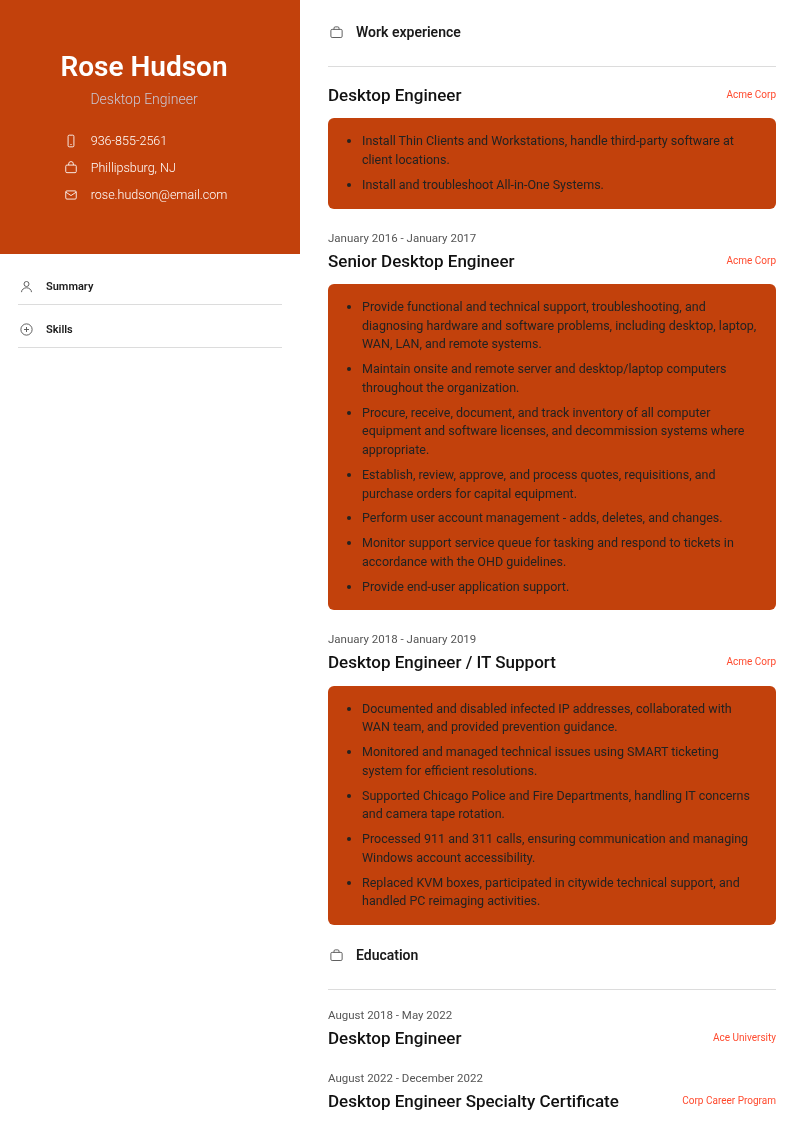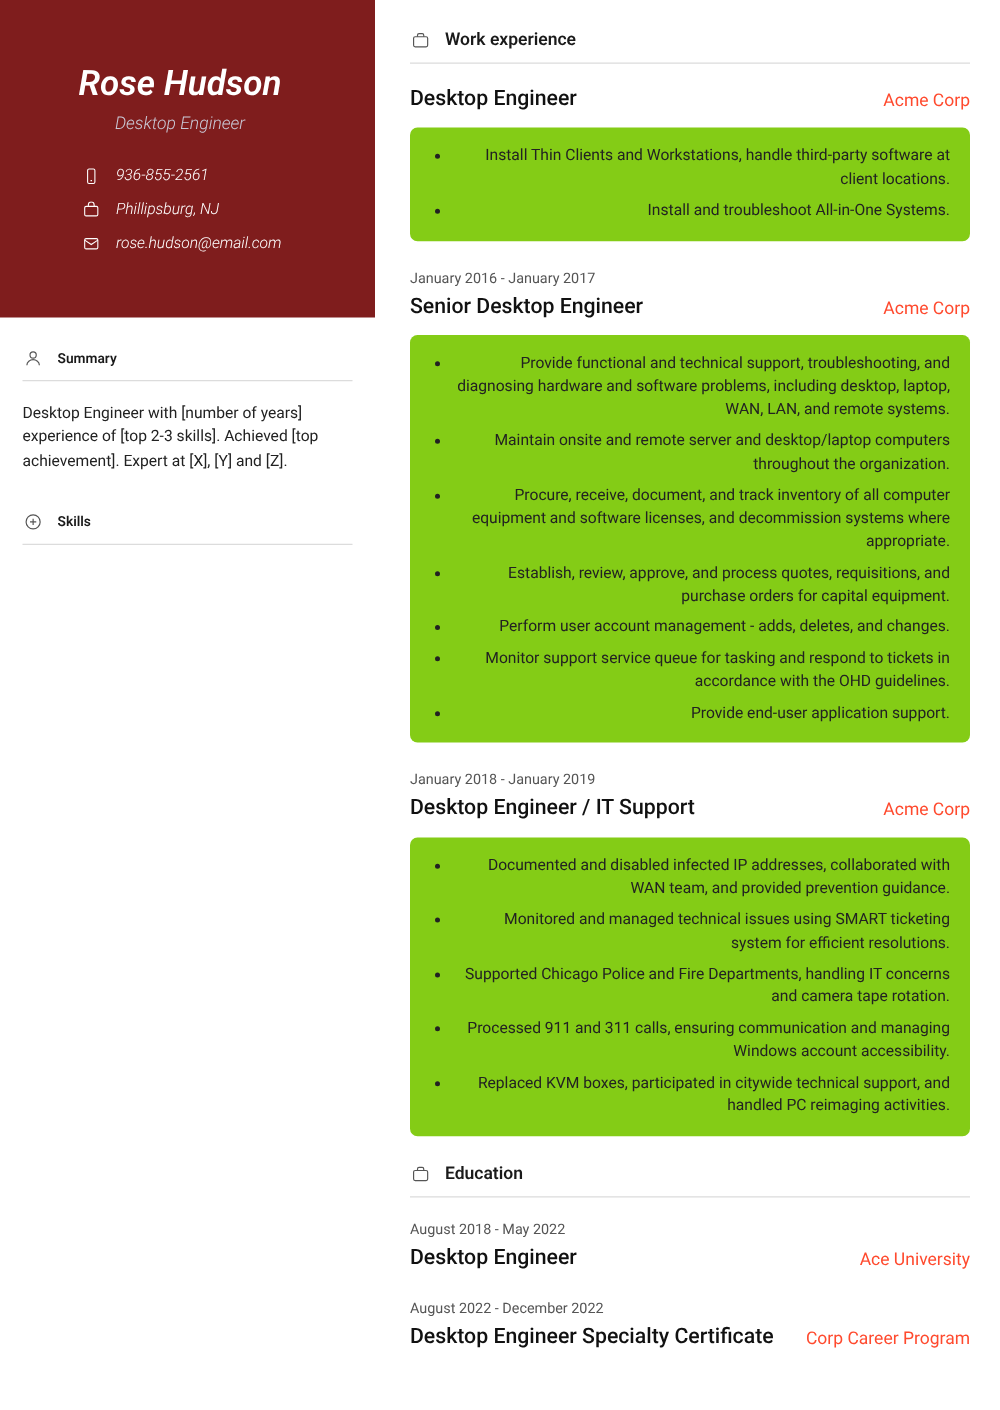--- a/index.html
+++ b/index.html
@@ -1,39 +1,39 @@
 <!DOCTYPE html>
 <html><head>
 <meta charset="utf-8">
 <style>
   * { box-sizing: border-box; margin: 0; padding: 0; }
   body { font-family: -apple-system, BlinkMacSystemFont, "Segoe UI", Roboto, Helvetica, Arial, sans-serif; background: #fff; width: 800px; }
   .page { display: flex; min-height: 1128px; }
   .sidebar { width: 300px; flex-shrink: 0; }
-  .sidebar-top { background: #7f1d1d; color: #fff; padding: 50px 32px 36px 20px; text-align: center; font-style: italic; }
+  .sidebar-top { background: #c2410c; color: #fff; padding: 50px 32px 36px 20px; text-align: center; }
   .name { font-size: 28px; font-weight: 600; margin-bottom: 8px; }
   .title { font-size: 14px; color: #c9c7d4; font-weight: 300; margin-bottom: 26px; }
   .contact-list { display: inline-block; text-align: right; }
   .contact-row { display: flex; align-items: center; font-size: 12.5px; margin-bottom: 12px; font-weight: 300; }
   .contact-row:last-child { margin-bottom: 16px; }
   .contact-icon { width: 20px; margin-right: 10px; display: flex; align-items: center; justify-content: center; }
   .contact-icon svg { width: 14px; height: 14px; stroke: #fff; fill: none; stroke-width: 1.5; }
   .sidebar-body { padding: 24px 18px 20px 18px; }
   .sec-heading { display: flex; align-items: center; font-size: 11px; font-weight: 600; color: #1a1a1a; padding-bottom: 10px; border-bottom: 1px solid #dcdcdc; margin-bottom: 16px; }
   .sec-icon { width: 16px; height: 16px; margin-right: 12px; display: flex; align-items: center; justify-content: center; }
   .sec-icon svg { width: 15px; height: 15px; stroke: #555; fill: none; stroke-width: 1.5; }
   .summary-text { font-size: 12.5px; line-height: 1.55; color: #222; margin-bottom: 30px; }
   .main { flex: 1; padding: 24px 24px 20px 28px; }
-  .main-heading { display: flex; align-items: flex-end; font-size: 14px; font-weight: 600; color: #1a1a1a; padding-bottom: 10px; border-bottom: 1px solid #dcdcdc; margin-bottom: 18px; }
+  .main-heading { display: flex; align-items: flex-end; font-size: 14px; font-weight: 600; color: #1a1a1a; padding-bottom: 26px; border-bottom: 1px solid #dcdcdc; margin-bottom: 18px; }
   .entry { margin-bottom: 22px; }
   .daterange { font-size: 11.5px; color: #555; margin-bottom: 6px; }
   .entry-header { display: flex; justify-content: space-between; align-items: flex-start; margin-bottom: 12px; }
   .job-title { font-size: 17px; font-weight: 500; color: #111; line-height: 1.25; max-width: 300px; }
-  .company { font-size: 14px; color: #ff4a2e; font-weight: 400; white-space: nowrap; margin-top: 4px; }
-  .bullets { background: #84cc16; border-radius: 6px; padding: 14px 16px 14px 34px; text-align: right; }
+  .company { font-size: 10px; color: #ff4a2e; font-weight: 400; white-space: nowrap; margin-top: 4px; }
+  .bullets { background: #c2410c; border-radius: 6px; padding: 14px 16px 14px 34px; }
   .bullets li { font-size: 12.5px; line-height: 1.5; color: #222; margin-bottom: 6px; }
   .bullets li:last-child { margin-bottom: 0; }
   .edu-section { margin-top: 8px; }
 </style>
 </head>
 <body>
 
 <div class="page">
 
   <div class="sidebar">
@@ -73,21 +73,20 @@
     <div class="sidebar-body">
       <div class="sec-heading">
         <span class="sec-icon">
             <svg viewBox="0 0 24 24">
               <circle cx="12" cy="8" r="4"></circle>
               <path d="M4 21c0-4 4-7 8-7s8 3 8 7"></path>
             </svg>
           </span>
         <span>Summary</span>
       </div>
-      <div class="summary-text">Desktop Engineer with [number of years] experience of [top 2-3 skills]. Achieved [top achievement]. Expert at [X], [Y] and [Z].</div>
       <div class="sec-heading">
         <span class="sec-icon">
             <svg viewBox="0 0 24 24">
               <circle cx="12" cy="12" r="9"></circle>
               <line x1="12" y1="8" x2="12" y2="16"></line>
               <line x1="8" y1="12" x2="16" y2="12"></line>
             </svg>
           </span>
         <span>Skills</span>
       </div>

